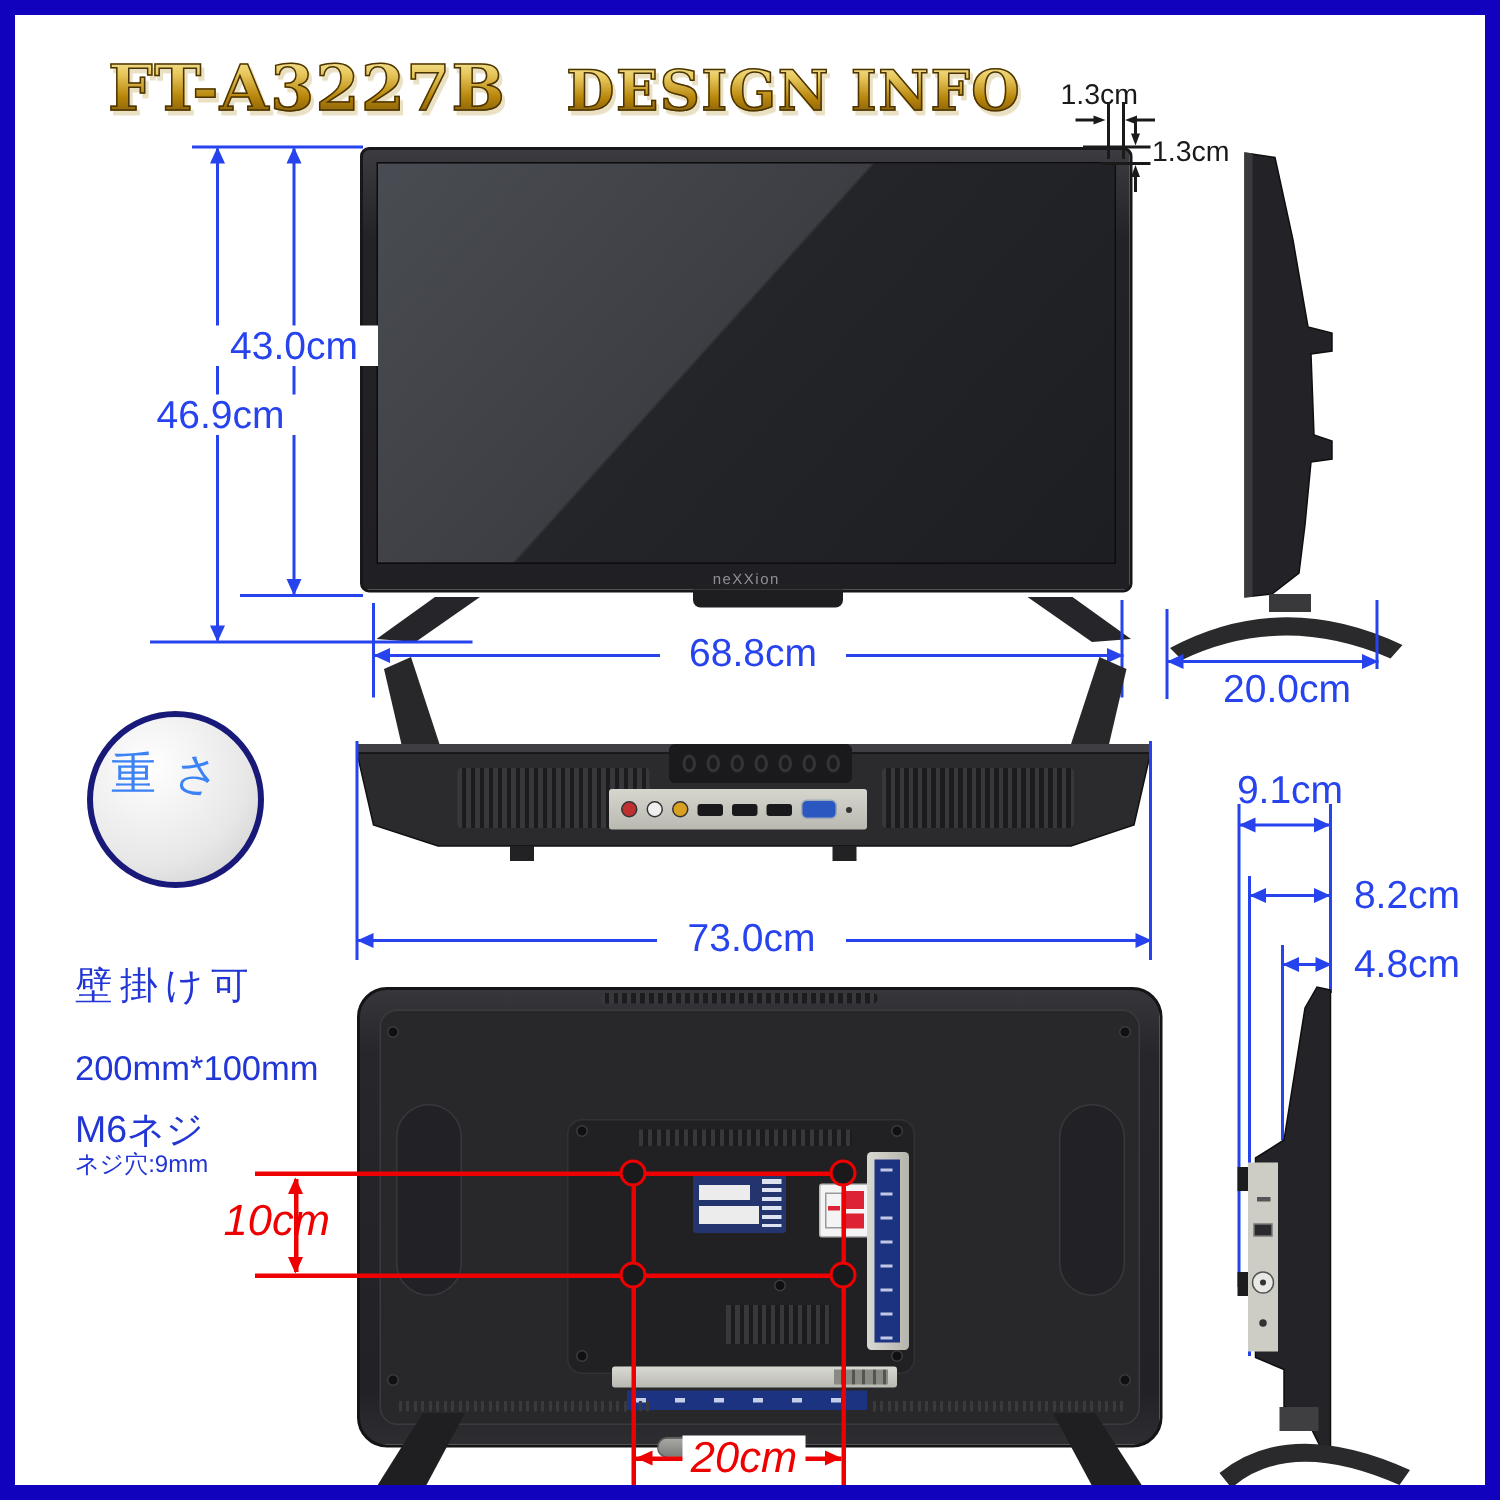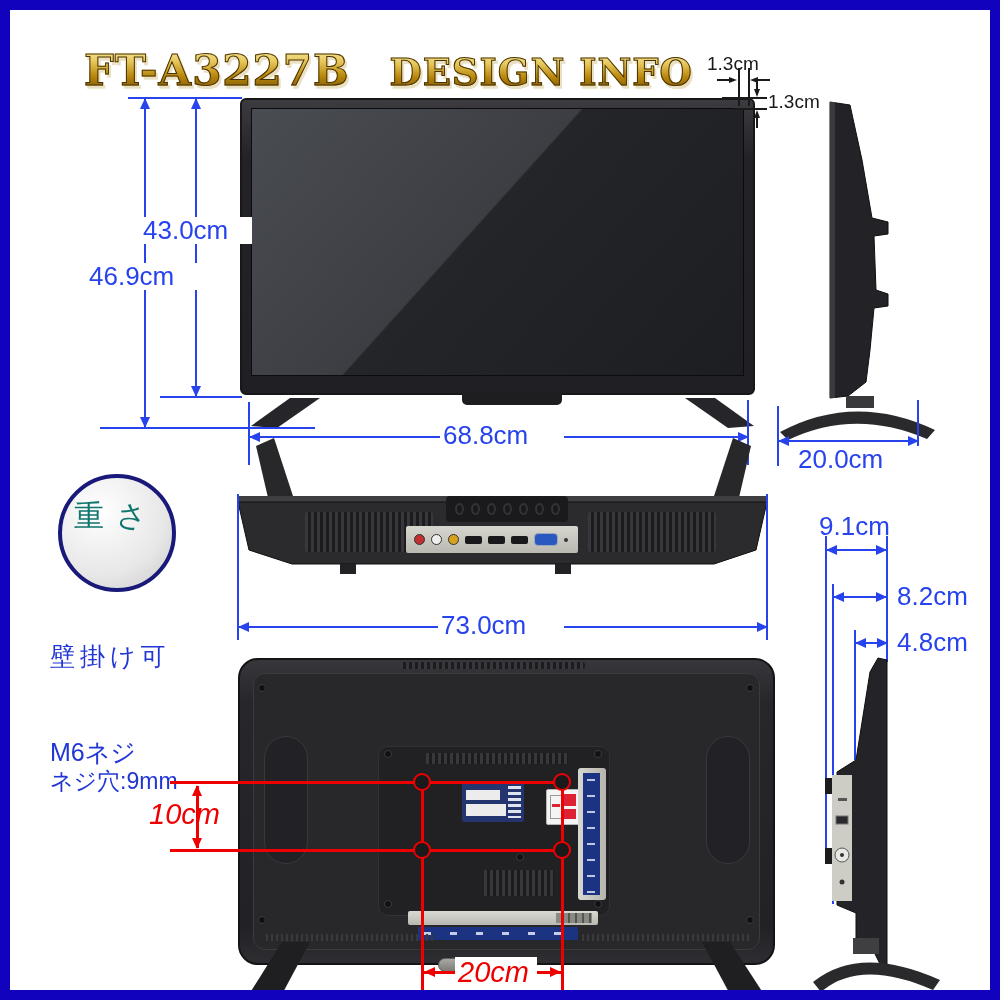--- a/index.html
+++ b/index.html
@@ -13,21 +13,21 @@
   .tri.r{border-width:5px 0 5px 11px;border-left-color:var(--c,#2743ee);}
   .tri.u{border-width:0 5px 11px 5px;border-bottom-color:var(--c,#2743ee);}
   .tri.d{border-width:11px 5px 0 5px;border-top-color:var(--c,#2743ee);}
   .tri.sm.l{border-width:3px 8px 3px 0;}
   .tri.sm.r{border-width:3px 0 3px 8px;}
   .tri.sm.u{border-width:0 3px 8px 3px;}
   .tri.sm.d{border-width:8px 3px 0 3px;}
   .red{--c:#ee0000;}
   .blk{--c:#1a1a1a;}
   .dlab{position:absolute;color:#2743ee;font-size:26px;line-height:1.05;background:#fff;
-        padding:0 3px;white-space:nowrap;}
+        padding:0 3px;text-align:center;white-space:nowrap;}
   .dlab.red{color:#ee0000;font-style:italic;font-size:29px;}
   .dlab.blk{color:#1a1a1a;font-size:19px;background:transparent;padding:0;}
   
   .title{position:absolute;left:58px;top:20px;font-family:"DejaVu Serif",serif;font-weight:700;
          white-space:nowrap;}
   .title span{background:linear-gradient(180deg,#fdf2b0 0%,#e6c65a 32%,#b8860b 62%,#6b4a08 100%);
          -webkit-background-clip:text;background-clip:text;color:transparent;
          -webkit-text-stroke:1px #4a3406;letter-spacing:1px;
          filter:drop-shadow(2px 3px 0 rgba(232,222,190,.9));}
   .title .model{font-size:42px;}
@@ -38,21 +38,21 @@
            box-sizing:border-box;}
   .screen{position:absolute;left:9px;top:8px;right:9px;bottom:17px;border:1px solid #0c0c0e;
           background:linear-gradient(132deg,#4a4c53 0%,#3c3e44 45%,#242528 45.4%,#1d1e21 100%);}
   .brand{position:absolute;left:0;right:0;bottom:1px;text-align:center;color:#909094;
          font-size:10px;letter-spacing:1px;}
   .nub{position:absolute;left:452px;top:383px;width:100px;height:12px;background:#1e1e21;
        border-radius:0 0 5px 5px;}
   .wtbadge{position:absolute;left:48px;top:464px;width:118px;height:118px;border-radius:50%;
            border:4px solid #191979;background:radial-gradient(circle at 35% 30%,#ffffff,#e7e7e7 62%,#c9c9c9);
            box-sizing:border-box;}
-  .wt1{position:absolute;left:64px;top:486px;font-size:30px;letter-spacing:12px;color:#0f766e;}
+  .wt1{position:absolute;left:64px;top:486px;font-size:30px;letter-spacing:12px;color:#3b82f6;}
   .wt2{position:absolute;left:56px;top:520px;font-size:33px;color:#111;background:#fff;padding:0 2px;}
   .wall{position:absolute;color:#2136d4;white-space:nowrap;}
   
   .rear{position:absolute;left:228px;top:648px;width:537px;height:307px;border-radius:20px;
         background:linear-gradient(180deg,#37373b,#27272b 14%,#222226 88%,#2e2e32);
         border:2px solid #141416;box-sizing:border-box;}
   .rinner{position:absolute;left:243px;top:663px;width:507px;height:277px;border-radius:12px;
           border:1px solid #3a3a3f;background:#28282b;box-sizing:border-box;}
   .oval{position:absolute;width:44px;height:128px;border-radius:22px;background:#222226;
         border:1px solid #39393d;box-sizing:border-box;}
@@ -62,26 +62,27 @@
   .screw{position:absolute;width:8px;height:8px;border-radius:50%;background:#101013;
          border:1px solid #3c3c40;box-sizing:border-box;}
   .hole{position:absolute;width:18px;height:18px;border-radius:50%;background:#1a1a1c;
         border:2px solid #ee0000;box-sizing:border-box;}
 </style>
 </head>
 <body>
 
 <div class="stage">
 
-  <h1 class="title" style="margin:16px;">
+  <h1 class="title" style="margin:4px;">
     <span class="model">FT-A3227B</span><span class="design">DESIGN INFO</span>
   </h1>
 
   <div class="tvfront">
     <div class="screen"></div>
+    <div class="brand">neXXion</div>
   </div>
   <div class="nub"></div>
   <svg style="position:absolute;left:225px;top:385px;" width="535" height="40" viewBox="0 0 535 40">
     <polygon points="55,3 85,3 42,33 16,31" fill="#26262a"></polygon>
     <polygon points="450,3 480,3 519,31 493,33" fill="#26262a"></polygon>
   </svg>
 
   <div class="dlab blk" style="left:697px;top:44px;">1.3cm</div>
   <div class="ln blk" style="left:728px;top:58px;width:2px;height:38px;"></div>
   <div class="ln blk" style="left:738px;top:58px;width:2px;height:38px;"></div>
@@ -182,22 +183,23 @@
   <div class="tri l" style="left:823px;top:582px;"></div>
   <div class="tri r" style="left:866px;top:582px;"></div>
 
   <div class="ln" style="left:844px;top:620px;width:2px;height:130px;"></div>
   <div class="dlab" style="left:884px;top:619px;width:82px;background:transparent;">4.8cm</div>
   <div class="ln" style="left:845px;top:632px;width:33px;height:2px;"></div>
   <div class="tri l" style="left:845px;top:628px;"></div>
   <div class="tri r" style="left:867px;top:628px;"></div>
 
   <div class="wall" style="left:40px;top:630px;font-size:25px;letter-spacing:5px;">壁掛け可</div>
+  <div class="wall" style="left:40px;top:689px;font-size:23px;">200mm*100mm</div>
   <div class="wall" style="left:40px;top:726px;font-size:25px;">M6ネジ</div>
-  <div class="wall" style="left:40px;top:756px;font-size:23px;">ネジ穴:9mm</div>
+  <div class="wall" style="left:40px;top:756px;font-size:16px;">ネジ穴:9mm</div>
 
   <div class="rear"></div>
   <div class="rinner"></div>
   <div class="stripesV" style="position:absolute;left:390px;top:652px;width:185px;height:7px;border-radius:3px;"></div>
   <div class="oval" style="left:254px;top:726px;"></div>
   <div class="oval" style="left:696px;top:726px;"></div>
   <div class="recess"></div>
   <div class="stripesV" style="position:absolute;left:416px;top:743px;width:142px;height:11px;"></div>
   <div class="screw" style="left:374px;top:740px;"></div>
   <div class="screw" style="left:584px;top:740px;"></div>

